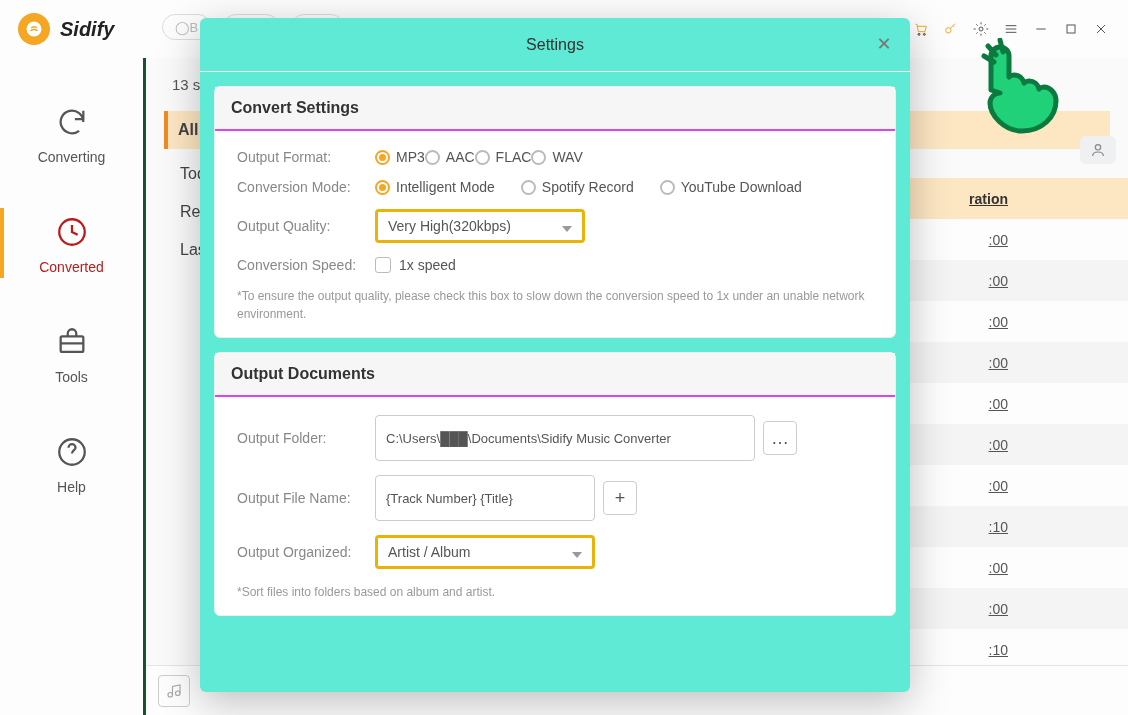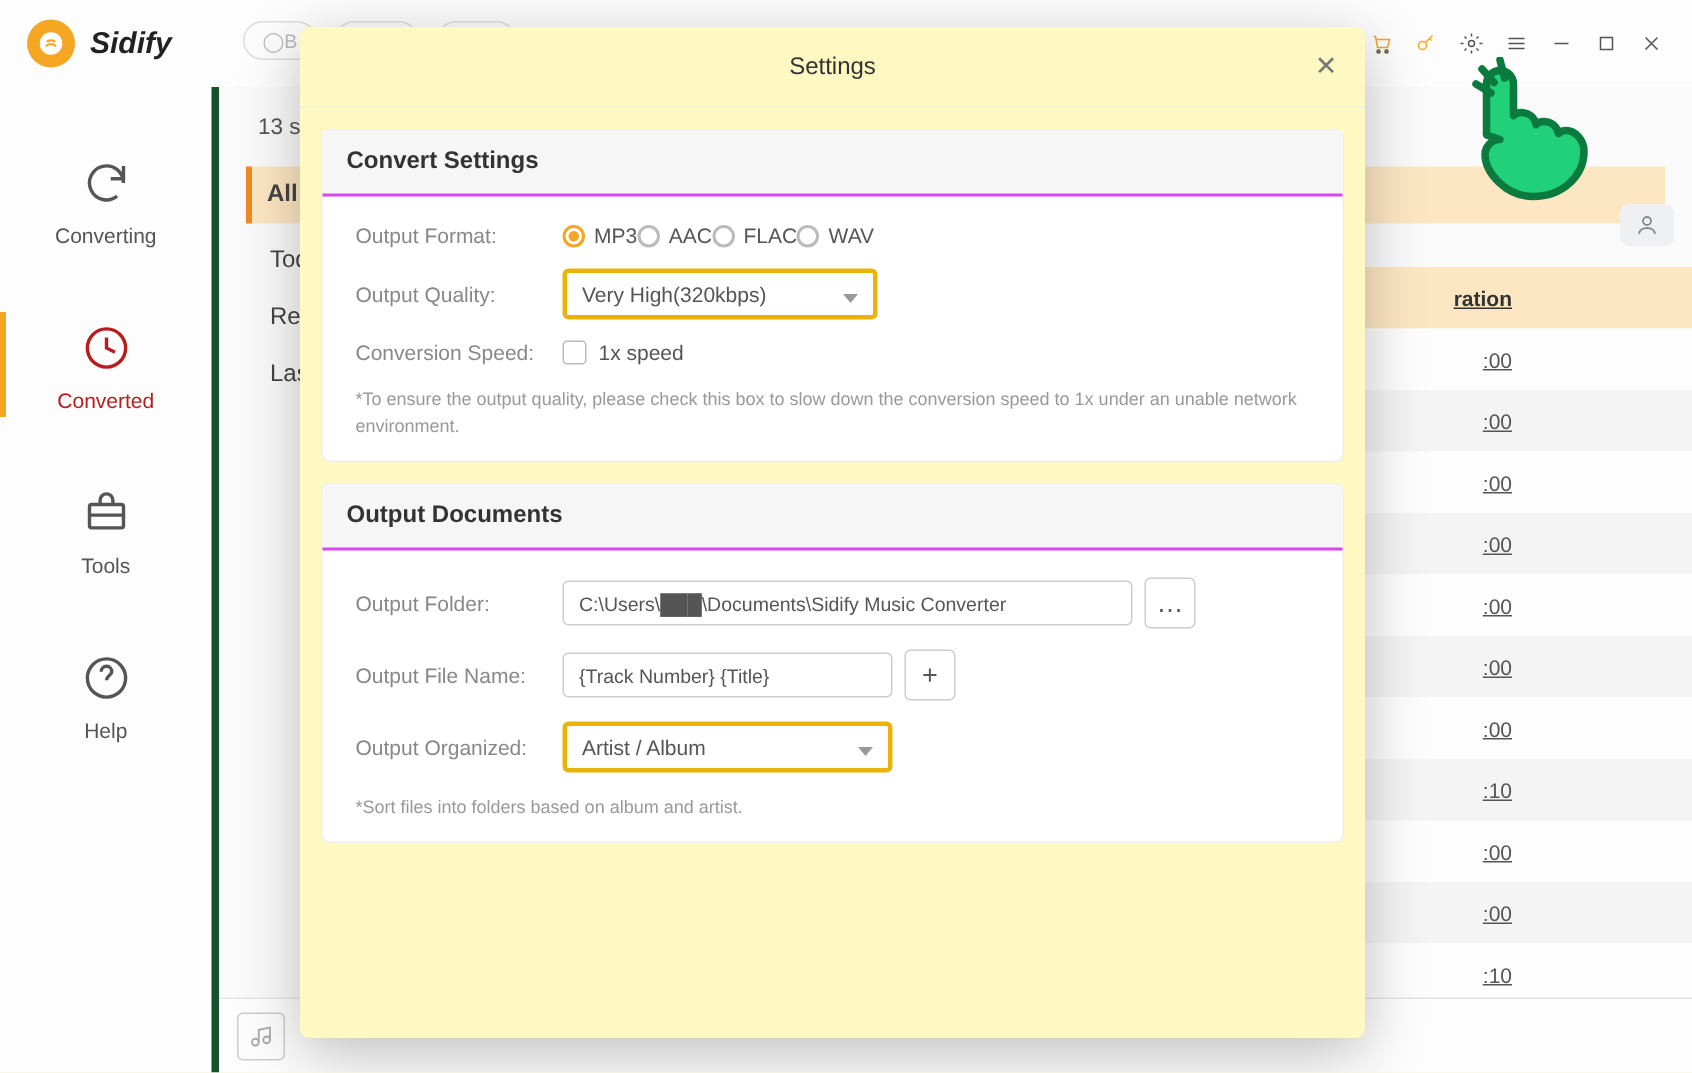--- a/index.html
+++ b/index.html
@@ -6,60 +6,60 @@
   body{width:1128px;height:715px;background:#f0f0f0;overflow:hidden;position:relative;}
   .titlebar{height:58px;display:flex;align-items:center;padding:0 12px;background:#fdfdfd;}
   .logo{width:32px;height:32px;border-radius:50%;background:#f5a623;display:flex;align-items:center;justify-content:center;margin-left:6px;}
   .logo svg{width:18px;height:18px;}
   .brand{font-weight:700;font-style:italic;font-size:20px;margin-left:10px;color:#222;}
   .titlebar-spacer{flex:1;}
   .win-btn{width:30px;height:30px;display:flex;align-items:center;justify-content:center;color:#555;font-size:16px;}
   .win-btn.cart{color:#f5a623;}
   .win-btn svg{width:16px;height:16px;stroke:#555;fill:none;stroke-width:1.5;}
   .app{display:flex;height:657px;}
-  .sidebar{width:146px;background:#fdfdfd;border-right:5px solid #14532d;padding-top:20px;}
+  .sidebar{width:146px;background:#fdfdfd;border-right:3px solid #14532d;padding-top:20px;}
   .side-item{display:flex;flex-direction:column;align-items:center;justify-content:center;height:110px;color:#555;font-size:14px;position:relative;}
   .side-item.active{color:#b91c1c;}
   .side-item.active::before{content:"";position:absolute;left:0;top:20px;bottom:20px;width:4px;background:#f5a623;}
   .side-item .icon{width:42px;height:42px;display:flex;align-items:center;justify-content:center;margin-bottom:6px;}
   .side-item .icon svg{width:34px;height:34px;stroke:currentColor;fill:none;stroke-width:1.6;}
   .main{flex:1;background:#fafafa;position:relative;padding:18px;}
   .summary{font-size:15px;color:#555;margin-bottom:18px;margin-left:8px;}
   .all-conv{background:#fde6c2;height:38px;display:flex;align-items:center;padding-left:10px;font-weight:600;color:#444;border-left:4px solid #f08a24;margin-bottom:6px;justify-content:space-between;padding-right:60px;}
   .filter{height:38px;display:flex;align-items:center;padding-left:16px;color:#444;}
   .table{position:absolute;right:0;top:120px;}
   .row{height:41px;display:flex;align-items:center;justify-content:flex-end;padding-right:120px;font-size:14px;color:#555;width:220px;text-decoration:underline;}
   .row:nth-child(odd){background:#f4f4f4;}
   .row:nth-child(even){background:#fdfdfd;}
   .user-badge{position:absolute;right:12px;top:78px;height:28px;display:flex;align-items:center;padding:0 10px;background:#eef0f2;border-radius:6px;color:#888;}
   .playbar{position:absolute;bottom:0;left:0;right:0;height:50px;background:#fdfdfd;border-top:1px solid #e5e5e5;display:flex;align-items:center;padding:0 12px;}
   .play-icon{width:32px;height:32px;border:1px solid #ccc;border-radius:4px;display:flex;align-items:center;justify-content:center;color:#aaa;}
   
-  .modal{position:absolute;left:200px;top:18px;width:710px;height:674px;background:#fef9c3;border-radius:6px;box-shadow:0 10px 40px rgba(0,0,0,.25);overflow:hidden;display:flex;flex-direction:column;}
+  .modal{position:absolute;left:200px;top:18px;width:710px;height:674px;background:#5eead4;border-radius:6px;box-shadow:0 10px 40px rgba(0,0,0,.25);overflow:hidden;display:flex;flex-direction:column;}
   .modal-head{height:54px;display:flex;align-items:center;justify-content:center;position:relative;border-bottom:1px solid #f0f0f0;}
   .modal-title{font-size:16px;color:#333;}
   .modal-close{position:absolute;right:14px;top:14px;width:24px;height:24px;display:flex;align-items:center;justify-content:center;color:#777;font-size:18px;}
   .panel{margin:14px 14px 0 14px;border:1px solid #eee;border-radius:6px;background:#fff;}
   .panel-head{background:#f6f6f6;padding:12px 16px;font-weight:700;color:#333;font-size:16px;border-bottom:2px solid #d946ef;}
   .panel-body{padding:18px 22px 14px 22px;}
   .form-row{display:flex;align-items:center;margin-bottom:14px;}
   .form-label{width:138px;color:#888;font-size:14px;}
   .radio-group{display:flex;}
   .radio{display:flex;align-items:center;gap:6px;font-size:14px;color:#555;}
   .radio .dot{width:15px;height:15px;border:2px solid #bbb;border-radius:50%;position:relative;}
   .radio.sel .dot{border-color:#f5a623;}
   .radio.sel .dot::after{content:"";position:absolute;inset:2px;border-radius:50%;background:#f5a623;}
   .select{border:3px solid #eab308;border-radius:4px;height:34px;display:flex;align-items:center;padding:0 10px;font-size:14px;color:#555;position:relative;min-width:210px;}
   .select::after{content:"";position:absolute;right:10px;top:14px;border-left:5px solid transparent;border-right:5px solid transparent;border-top:6px solid #999;}
   .check{display:flex;align-items:center;gap:8px;font-size:14px;color:#555;}
   .check .box{width:16px;height:16px;border:1px solid #bbb;border-radius:3px;position:relative;}
   .check.on .box{border-color:#f5a623;}
   .check.on .box::after{content:"✓";position:absolute;left:1px;top:-2px;font-size:13px;color:#f5a623;}
   .note{font-size:12px;color:#999;line-height:1.5;margin-top:4px;}
-  .textinput{border:1px solid #ccc;border-radius:4px;height:30px;padding:0 10px;font-size:13px;color:#555;background:#fff;display:flex;align-items:center;}
+  .textinput{border:1px solid #ccc;border-radius:4px;height:46px;padding:0 10px;font-size:13px;color:#555;background:#fff;display:flex;align-items:center;}
   .btn-sq{width:34px;height:34px;border:1px solid #ccc;border-radius:4px;display:flex;align-items:center;justify-content:center;color:#555;font-size:18px;margin-left:8px;}
   
   .hand{position:absolute;right:58px;top:38px;width:100px;height:100px;z-index:50;}
   .hand svg{width:100px;height:100px;}
   .toolbar-ghost{position:absolute;left:162px;top:14px;display:flex;gap:12px;align-items:center;color:#bbb;font-size:13px;}
   .chip{border:1px solid #ddd;border-radius:14px;height:26px;padding:0 12px;display:flex;align-items:center;}
 </style>
 </head>
 <body>
 
@@ -258,20 +258,37 @@
               <span class="dot"></span>
               <span>FLAC</span>
             </div>
           <div class="radio">
               <span class="dot"></span>
               <span>WAV</span>
             </div>
         </div>
       </div>
       <div class="form-row">
+        <div class="form-label">Conversion Mode:</div>
+        <div class="radio-group" style="gap:26px">
+          <div class="radio sel">
+              <span class="dot"></span>
+              <span>Intelligent Mode</span>
+            </div>
+          <div class="radio">
+              <span class="dot"></span>
+              <span>Spotify Record</span>
+            </div>
+          <div class="radio">
+              <span class="dot"></span>
+              <span>YouTube Download</span>
+            </div>
+        </div>
+      </div>
+      <div class="form-row">
         <div class="form-label">Output Quality:</div>
         <div class="select">
             <span>Very High(320kbps)</span>
           </div>
       </div>
       <div class="form-row">
         <div class="form-label">Conversion Speed:</div>
         <div class="check">
             <span class="box"></span>
             <span>1x speed</span>

